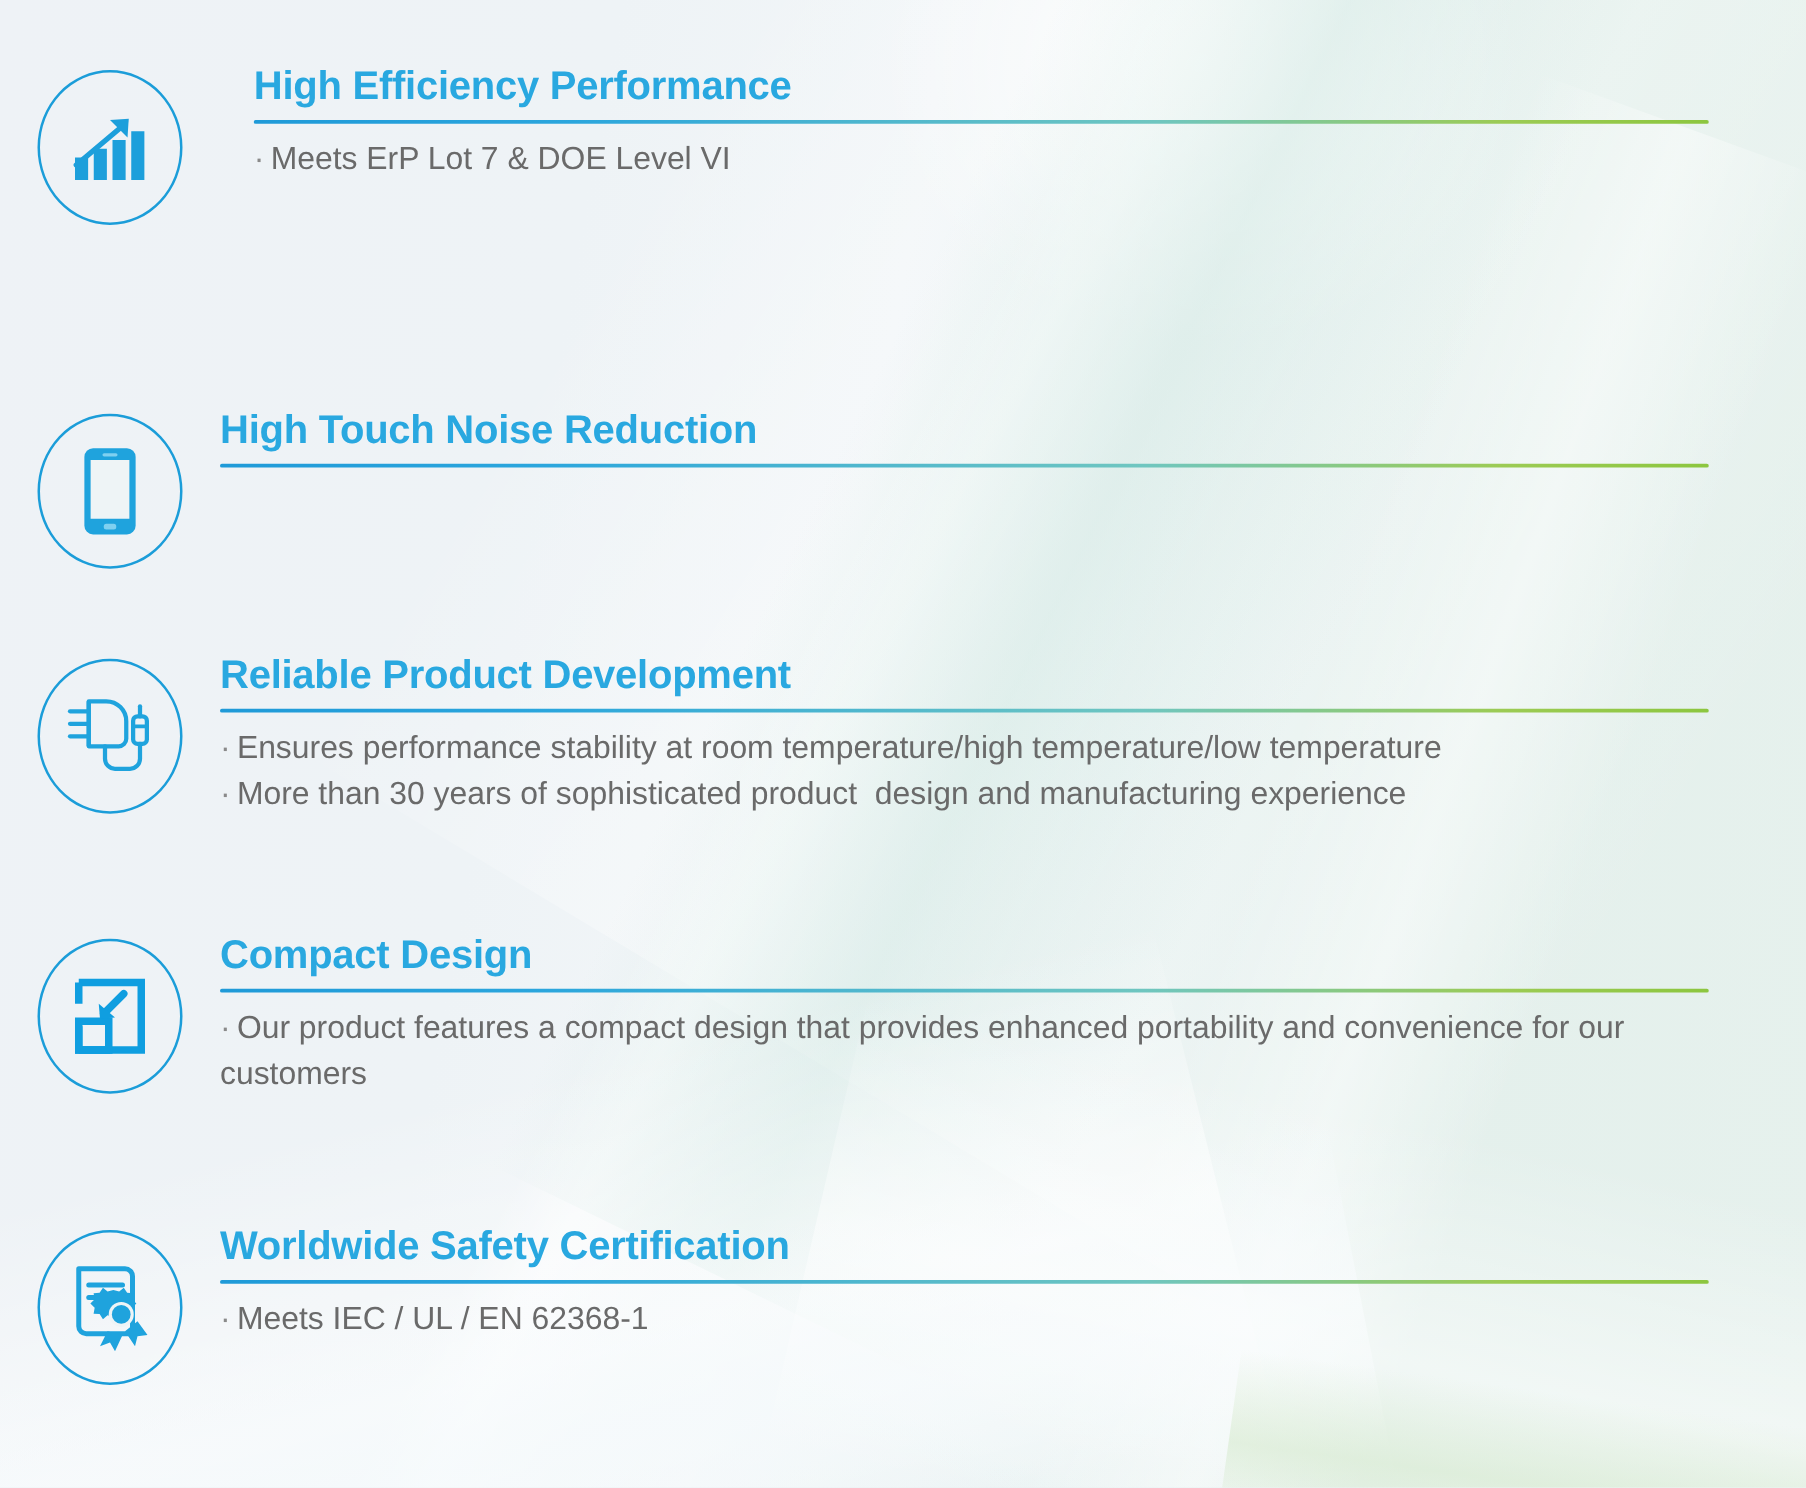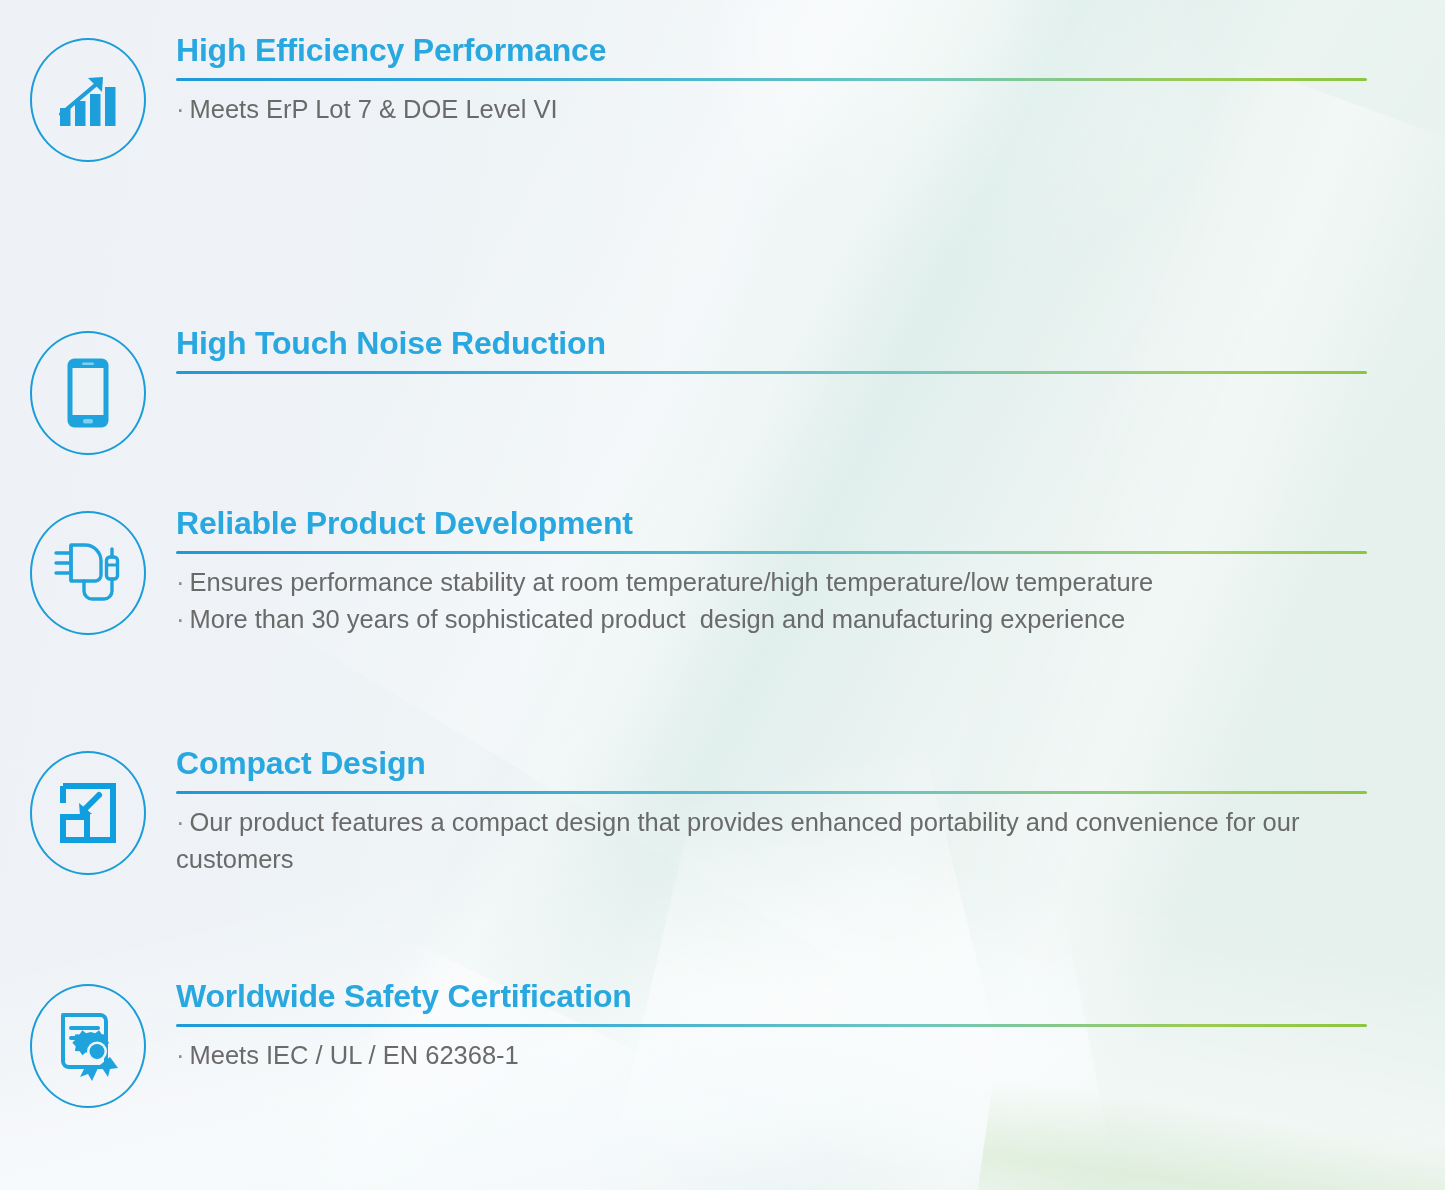--- a/index.html
+++ b/index.html
@@ -160,23 +160,23 @@
     line-height: 1.48;
     margin: 0;
     white-space: pre-wrap;
   }
   .bullet .dot {
     color: #8a8a8a;
     margin-right: 5px;
   }
 
   
-  .feature.r0 { top: 32px; }
+  .feature.r0 { top: 50px; gap: 27px; }
   .feature.r1 { top: 280px; margin-top: 45px; }
-  .feature.r2 { top: 505px; }
+  .feature.r2 { top: 521px; }
   .feature.r3 { top: 745px; }
   .feature.r4 { top: 978px; }
 </style>
 </head>
 <body>
 
 <div id="page">
 
   <div class="streak streak-glow"></div>
   <div class="streak streak-a"></div>

